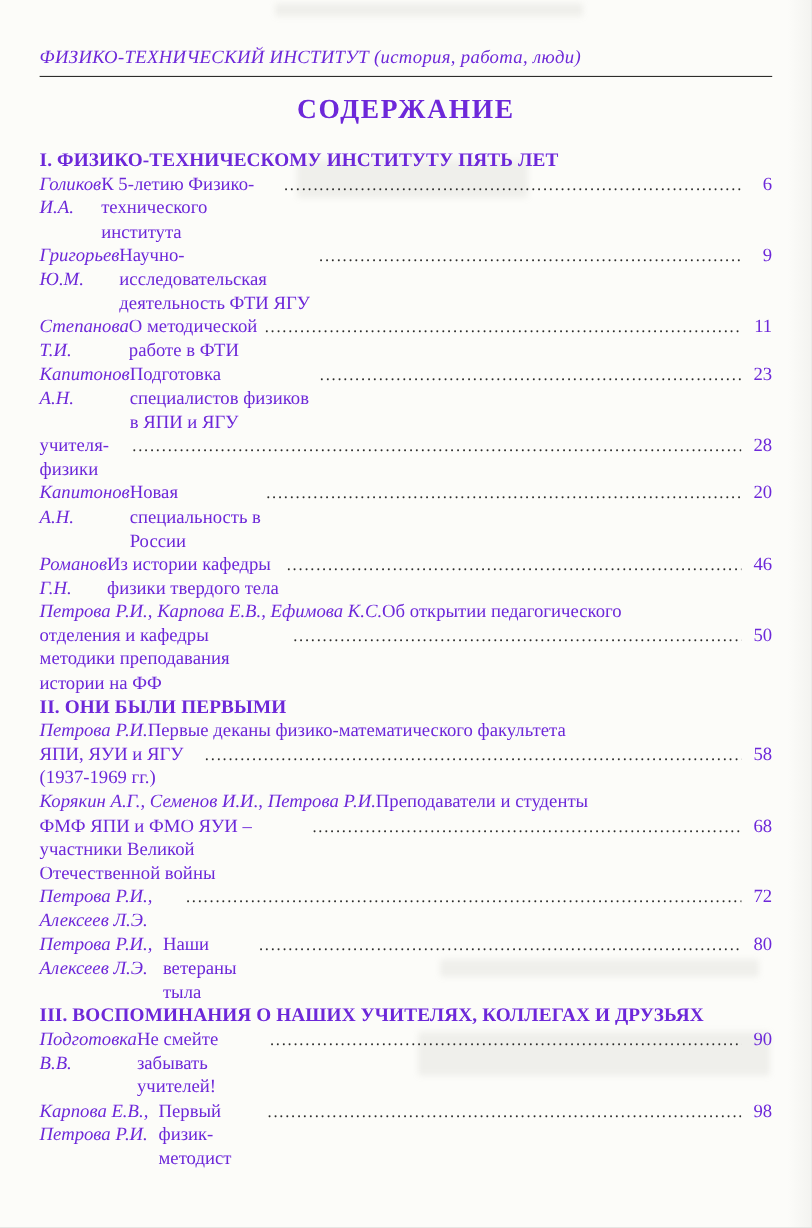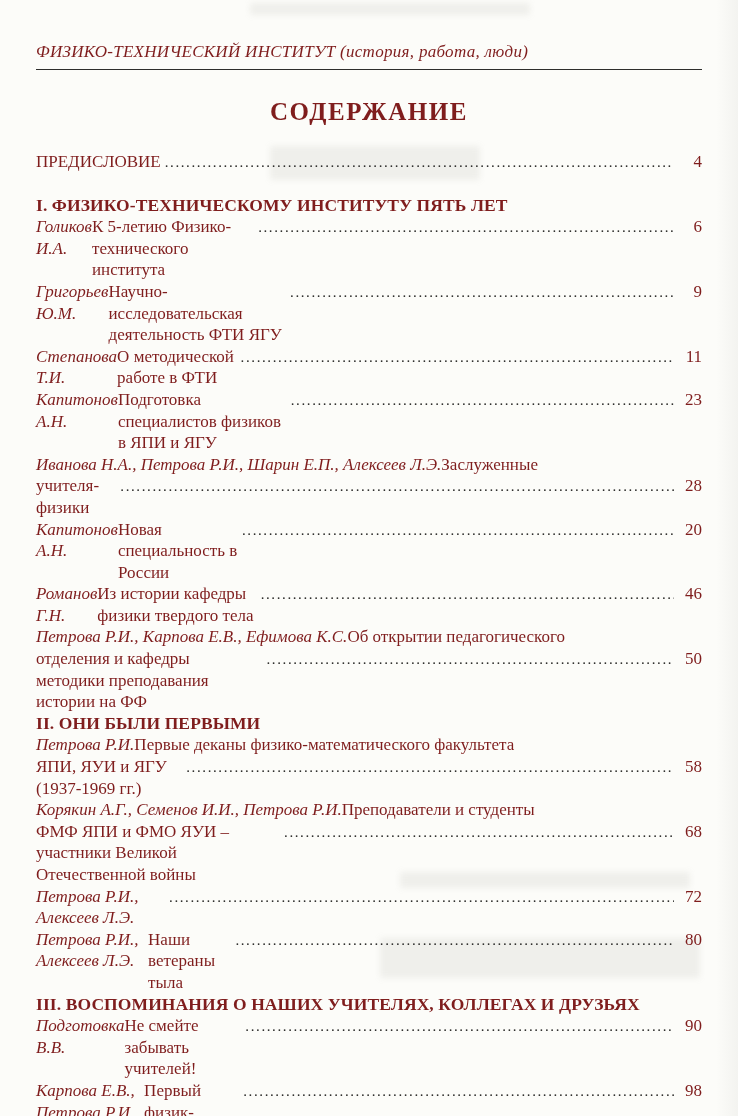--- a/index.html
+++ b/index.html
@@ -2,21 +2,21 @@
 <html lang="ru"><head>
 <meta charset="utf-8">
 <style>
   html,body{margin:0;padding:0;background:#d8d8d4;}
   .page{
     position:relative;
     width:738px;height:1116px;
     margin:0 auto;
     background:#fcfcf9;
     overflow:hidden;
-    color:#7f1d1d;
+    color:#6d28d9;
     font-family:"Liberation Serif","DejaVu Serif",serif;
   }
   
   .page::after{
     content:"";position:absolute;top:0;right:0;bottom:0;width:22px;
     background:linear-gradient(to left, rgba(100,100,95,0.06), rgba(0,0,0,0));
     pointer-events:none;
   }
   .ghost{
     position:absolute;border-radius:3px;
@@ -29,21 +29,21 @@
     font-style:italic;
     font-size:17px;
     letter-spacing:0.3px;
     white-space:nowrap;
   }
   .header-rule{
     border:none;border-top:1.6px solid #2e2e2c;
     margin:7px 0 0 0;
   }
   .doc-title{
-    margin:28px 0 0 0;
+    margin:16px 0 0 0;
     text-align:center;
     font-size:25px;
     font-weight:bold;
     letter-spacing:1.5px;
   }
   .preface-block{margin-top:25px;}
   .toc-body{margin-top:21px;}
 
   .toc-line{
     display:flex;align-items:baseline;
@@ -76,27 +76,20 @@
   <div class="ghost" style="left:400px;top:872px;width:290px;height:16px;"></div>
   <div class="ghost" style="left:380px;top:938px;width:320px;height:40px;"></div>
 
   <div class="content">
 
     <div class="running-header">ФИЗИКО-ТЕХНИЧЕСКИЙ ИНСТИТУТ (история, работа, люди)</div>
     <hr class="header-rule">
 
     <h1 class="doc-title">СОДЕРЖАНИЕ</h1>
 
-    <div class="preface-block">
-      <div class="toc-line">
-        <span class="ttl">ПРЕДИСЛОВИЕ</span>
-        <span class="dots"></span>
-        <span class="pg">4</span>
-      </div>
-    </div>
 
     <div class="toc-body">
         <div class="toc-heading">I. ФИЗИКО-ТЕХНИЧЕСКОМУ ИНСТИТУТУ ПЯТЬ ЛЕТ</div>
         <div class="toc-line">
           <span class="authors">Голиков И.А. </span>
           <span class="ttl">К 5-летию Физико-технического института</span>
           <span class="dots"></span>
           <span class="pg">6</span>
         </div>
         <div class="toc-line">
@@ -109,24 +102,20 @@
           <span class="authors">Степанова Т.И. </span>
           <span class="ttl">О методической работе в ФТИ</span>
           <span class="dots"></span>
           <span class="pg">11</span>
         </div>
         <div class="toc-line">
           <span class="authors">Капитонов А.Н. </span>
           <span class="ttl">Подготовка специалистов физиков в ЯПИ и ЯГУ</span>
           <span class="dots"></span>
           <span class="pg">23</span>
-        </div>
-        <div class="toc-line">
-          <span class="authors">Иванова Н.А., Петрова Р.И., Шарин Е.П., Алексеев Л.Э. </span>
-          <span class="ttl">Заслуженные</span>
         </div>
         <div class="toc-line">
           <span class="ttl">учителя-физики</span>
           <span class="dots"></span>
           <span class="pg">28</span>
         </div>
         <div class="toc-line">
           <span class="authors">Капитонов А.Н. </span>
           <span class="ttl">Новая специальность в России</span>
           <span class="dots"></span>

